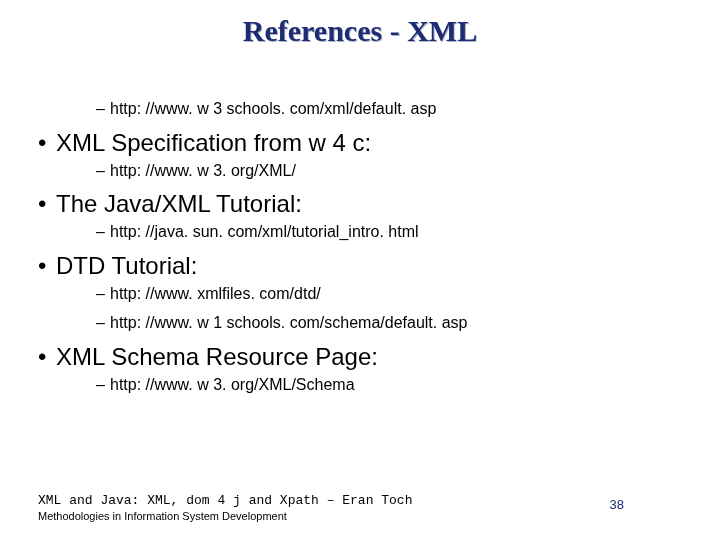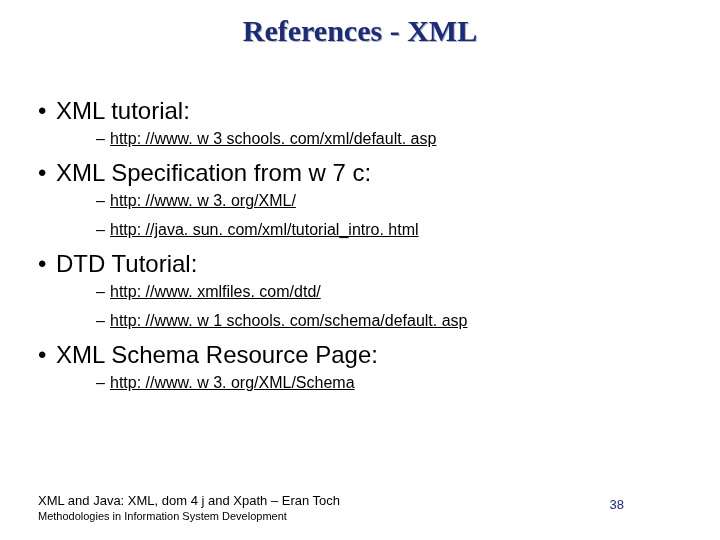--- a/index.html
+++ b/index.html
@@ -51,33 +51,33 @@
     font-size: 16px;
     line-height: 1.35;
     margin: 2px 0 8px 58px;
     color: #000;
   }
   .dash {
     display: inline-block;
     width: 14px;
   }
   .link {
-    text-decoration: underline;
     color: #000;
   }
   .footer {
     position: absolute;
     left: 38px;
     bottom: 18px;
     width: 560px;
   }
   .footer-line1 {
     font-size: 13px;
     color: #000;
     margin: 0;
+    font-family: Liberation Mono, monospace;
   }
   .footer-line2 {
     font-size: 11px;
     color: #000;
     margin: 2px 0 0 0;
   }
   .pagenum {
     position: absolute;
     right: 20px;
     bottom: 28px;
@@ -87,26 +87,26 @@
 </style>
 </head>
 <body>
 
 <div class="slide">
 
   <div class="title">References - XML</div>
 
   <div class="content">
 
-    <div class="level1"><span class="bullet1">•</span><span>XML tutorial:</span></div>
     <div class="level2"><span class="dash">–</span><span class="link">http: //www. w 3 schools. com/xml/default. asp</span></div>
 
-    <div class="level1"><span class="bullet1">•</span><span>XML Specification from w 7 c:</span></div>
+    <div class="level1"><span class="bullet1">•</span><span>XML Specification from w 4 c:</span></div>
     <div class="level2"><span class="dash">–</span><span class="link">http: //www. w 3. org/XML/</span></div>
 
+    <div class="level1"><span class="bullet1">•</span><span>The Java/XML Tutorial:</span></div>
     <div class="level2"><span class="dash">–</span><span class="link">http: //java. sun. com/xml/tutorial_intro. html</span></div>
 
     <div class="level1"><span class="bullet1">•</span><span>DTD Tutorial:</span></div>
     <div class="level2"><span class="dash">–</span><span class="link">http: //www. xmlfiles. com/dtd/</span></div>
 
     <div class="level2"><span class="dash">–</span><span class="link">http: //www. w 1 schools. com/schema/default. asp</span></div>
 
     <div class="level1"><span class="bullet1">•</span><span>XML Schema Resource Page:</span></div>
     <div class="level2"><span class="dash">–</span><span class="link">http: //www. w 3. org/XML/Schema</span></div>
 

